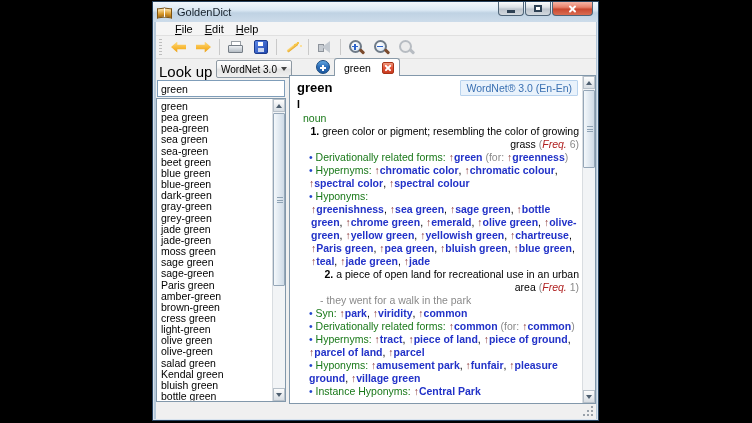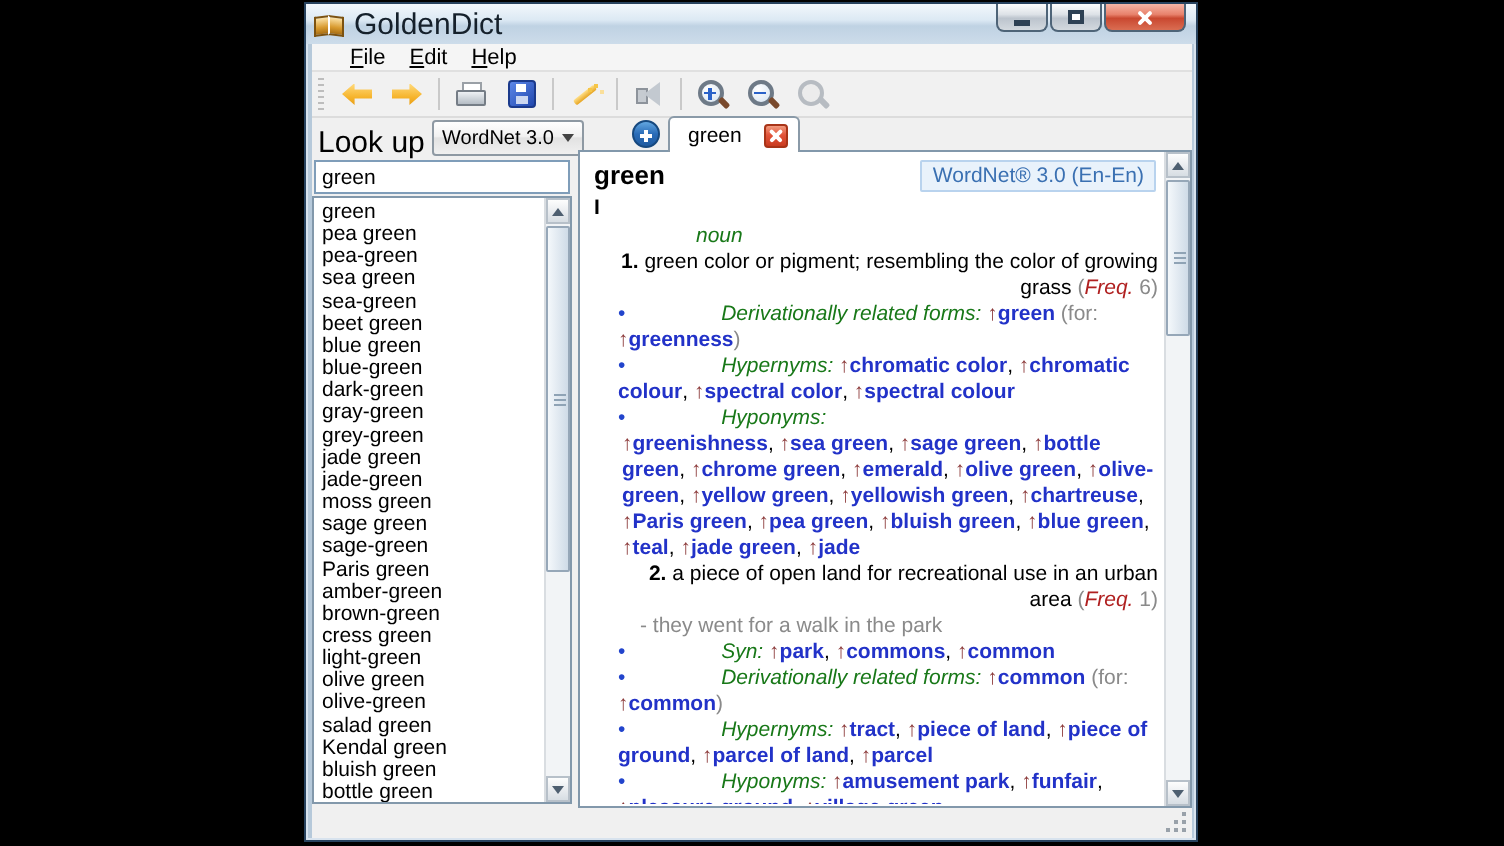--- a/index.html
+++ b/index.html
@@ -5,21 +5,21 @@
   html,body{margin:0;padding:0;}
   body{width:752px;height:423px;background:#000;position:relative;overflow:hidden;
        font-family:"Liberation Sans","DejaVu Sans",sans-serif;font-size:11px;color:#000;}
 
   
   .window{position:absolute;left:152px;top:1px;width:447px;height:420px;
           background:#b6c9da;border:1px solid #27425e;box-sizing:border-box;
           box-shadow:inset 0 0 0 1px #d8e3ee;}
   .titlebar{position:relative;height:20px;display:flex;align-items:center;
             background:linear-gradient(#f2f7fc,#dce9f4 40%,#bfd2e3 55%,#cddcea);}
-  .title-text{font-size:15px;color:#15202b;}
+  .title-text{font-size:11px;color:#15202b;}
   .app-icon{width:15px;height:11px;position:relative;margin:0 5px 0 4px;}
   .app-icon::before,.app-icon::after{content:"";position:absolute;top:1px;width:6px;height:8px;
       background:linear-gradient(#fce3a8,#d89a2e 60%,#a86e14);border:1px solid #7c5210;}
   .app-icon::before{left:0;transform:skewY(-8deg);border-right:1px solid #fff;}
   .app-icon::after{right:0;transform:skewY(8deg);border-left:1px solid #fff;}
   .winbtns{position:absolute;top:0;right:5px;display:flex;gap:1px;}
   .winbtn{height:14px;border:1px solid #4e6478;border-top:none;border-radius:0 0 4px 4px;
           display:flex;align-items:center;justify-content:center;box-sizing:border-box;}
   .winbtn.minmax{width:26px;background:linear-gradient(#fdfdfd,#dde2e7 40%,#bcc4cd 55%,#d3d9df);}
   .winbtn.close{width:41px;background:linear-gradient(#f6b5a6,#e8826c 40%,#c94830 55%,#da6d52);}
@@ -129,21 +129,21 @@
   .b-sense{margin-left:11px;text-align:right;}
   .b-ex{margin-left:24px;}
   .b-rel{margin-left:13px;}
   .b-links{margin-left:15px;}
   .sg-n{font-weight:bold;}
   .sg-t{color:#000;}
   .sg-g{color:#8a8a8a;}
   .sg-f{color:#b02020;font-style:italic;}
   .sg-l{color:#2232c8;font-weight:bold;}
   .sg-a{color:#8c3a3a;}
-  .sg-lb{color:#187818;font-style:italic;margin-left:45px;}
+  .sg-lb{color:#187818;}
   .sg-bl{color:#2244cc;}
   .sg-ex{color:#8a8a8a;}
 
   .statusbar{position:absolute;left:0;right:0;top:382px;height:15px;background:#f0f0f0;}
   .grip{position:absolute;right:3px;bottom:3px;width:10px;height:10px;}
   .grip::before{content:"";position:absolute;right:0;bottom:0;width:2px;height:2px;background:#99a1a9;
      box-shadow:-4px 0 0 #99a1a9,-8px 0 0 #99a1a9,0 -4px 0 #99a1a9,0 -8px 0 #99a1a9,-4px -4px 0 #99a1a9;}
 </style>
 </head>
 <body>
@@ -280,21 +280,21 @@
         <div>
             <div class="blk b-roman"><span class="sg-n">I</span></div>
             <div class="blk b-pos"><span class="sg-lb">noun</span></div>
             <div class="blk b-sense"><span class="sg-n">1. </span><span class="sg-t">green color or pigment; resembling the color of growing grass </span><span class="sg-g">(</span><span class="sg-f">Freq.</span><span class="sg-g"> 6)</span></div>
             <div class="blk b-rel"><span class="sg-bl">• </span><span class="sg-lb">Derivationally related forms:</span><span class="sg-t"> </span><span class="sg-a">↑</span><span class="sg-l">green</span><span class="sg-g"> (for: </span><span class="sg-a">↑</span><span class="sg-l">greenness</span><span class="sg-g">)</span></div>
             <div class="blk b-rel"><span class="sg-bl">• </span><span class="sg-lb">Hypernyms:</span><span class="sg-t"> </span><span class="sg-a">↑</span><span class="sg-l">chromatic color</span><span class="sg-t">, </span><span class="sg-a">↑</span><span class="sg-l">chromatic colour</span><span class="sg-t">, </span><span class="sg-a">↑</span><span class="sg-l">spectral color</span><span class="sg-t">, </span><span class="sg-a">↑</span><span class="sg-l">spectral colour</span></div>
             <div class="blk b-rel"><span class="sg-bl">• </span><span class="sg-lb">Hyponyms:</span></div>
             <div class="blk b-links"><span class="sg-a">↑</span><span class="sg-l">greenishness</span><span class="sg-t">, </span><span class="sg-a">↑</span><span class="sg-l">sea green</span><span class="sg-t">, </span><span class="sg-a">↑</span><span class="sg-l">sage green</span><span class="sg-t">, </span><span class="sg-a">↑</span><span class="sg-l">bottle green</span><span class="sg-t">, </span><span class="sg-a">↑</span><span class="sg-l">chrome green</span><span class="sg-t">, </span><span class="sg-a">↑</span><span class="sg-l">emerald</span><span class="sg-t">, </span><span class="sg-a">↑</span><span class="sg-l">olive green</span><span class="sg-t">, </span><span class="sg-a">↑</span><span class="sg-l">olive-green</span><span class="sg-t">, </span><span class="sg-a">↑</span><span class="sg-l">yellow green</span><span class="sg-t">, </span><span class="sg-a">↑</span><span class="sg-l">yellowish green</span><span class="sg-t">, </span><span class="sg-a">↑</span><span class="sg-l">chartreuse</span><span class="sg-t">, </span><span class="sg-a">↑</span><span class="sg-l">Paris green</span><span class="sg-t">, </span><span class="sg-a">↑</span><span class="sg-l">pea green</span><span class="sg-t">, </span><span class="sg-a">↑</span><span class="sg-l">bluish green</span><span class="sg-t">, </span><span class="sg-a">↑</span><span class="sg-l">blue green</span><span class="sg-t">, </span><span class="sg-a">↑</span><span class="sg-l">teal</span><span class="sg-t">, </span><span class="sg-a">↑</span><span class="sg-l">jade green</span><span class="sg-t">, </span><span class="sg-a">↑</span><span class="sg-l">jade</span></div>
             <div class="blk b-sense"><span class="sg-n">2. </span><span class="sg-t">a piece of open land for recreational use in an urban area </span><span class="sg-g">(</span><span class="sg-f">Freq.</span><span class="sg-g"> 1)</span></div>
             <div class="blk b-ex"><span class="sg-ex">- they went for a walk in the park</span></div>
-            <div class="blk b-rel"><span class="sg-bl">• </span><span class="sg-lb">Syn:</span><span class="sg-t"> </span><span class="sg-a">↑</span><span class="sg-l">park</span><span class="sg-t">, </span><span class="sg-a">↑</span><span class="sg-l">commons</span><span class="sg-t">, </span><span class="sg-a">↑</span><span class="sg-l">common</span></div>
+            <div class="blk b-rel"><span class="sg-bl">• </span><span class="sg-lb">Syn:</span><span class="sg-t"> </span><span class="sg-a">↑</span><span class="sg-l">park</span><span class="sg-t">, </span><span class="sg-a">↑</span><span class="sg-l">viridity</span><span class="sg-t">, </span><span class="sg-a">↑</span><span class="sg-l">common</span></div>
             <div class="blk b-rel"><span class="sg-bl">• </span><span class="sg-lb">Derivationally related forms:</span><span class="sg-t"> </span><span class="sg-a">↑</span><span class="sg-l">common</span><span class="sg-g"> (for: </span><span class="sg-a">↑</span><span class="sg-l">common</span><span class="sg-g">)</span></div>
             <div class="blk b-rel"><span class="sg-bl">• </span><span class="sg-lb">Hypernyms:</span><span class="sg-t"> </span><span class="sg-a">↑</span><span class="sg-l">tract</span><span class="sg-t">, </span><span class="sg-a">↑</span><span class="sg-l">piece of land</span><span class="sg-t">, </span><span class="sg-a">↑</span><span class="sg-l">piece of ground</span><span class="sg-t">, </span><span class="sg-a">↑</span><span class="sg-l">parcel of land</span><span class="sg-t">, </span><span class="sg-a">↑</span><span class="sg-l">parcel</span></div>
             <div class="blk b-rel"><span class="sg-bl">• </span><span class="sg-lb">Hyponyms:</span><span class="sg-t"> </span><span class="sg-a">↑</span><span class="sg-l">amusement park</span><span class="sg-t">, </span><span class="sg-a">↑</span><span class="sg-l">funfair</span><span class="sg-t">, </span><span class="sg-a">↑</span><span class="sg-l">pleasure ground</span><span class="sg-t">, </span><span class="sg-a">↑</span><span class="sg-l">village green</span></div>
             <div class="blk b-rel"><span class="sg-bl">• </span><span class="sg-lb">Instance Hyponyms:</span><span class="sg-t"> </span><span class="sg-a">↑</span><span class="sg-l">Central Park</span></div>
           </div>
       </div>
       <div class="badge">WordNet® 3.0 (En-En)</div>
       <div class="vscroll">
         <div class="sb-btn sb-up">
             <span class="tri-up"></span>

